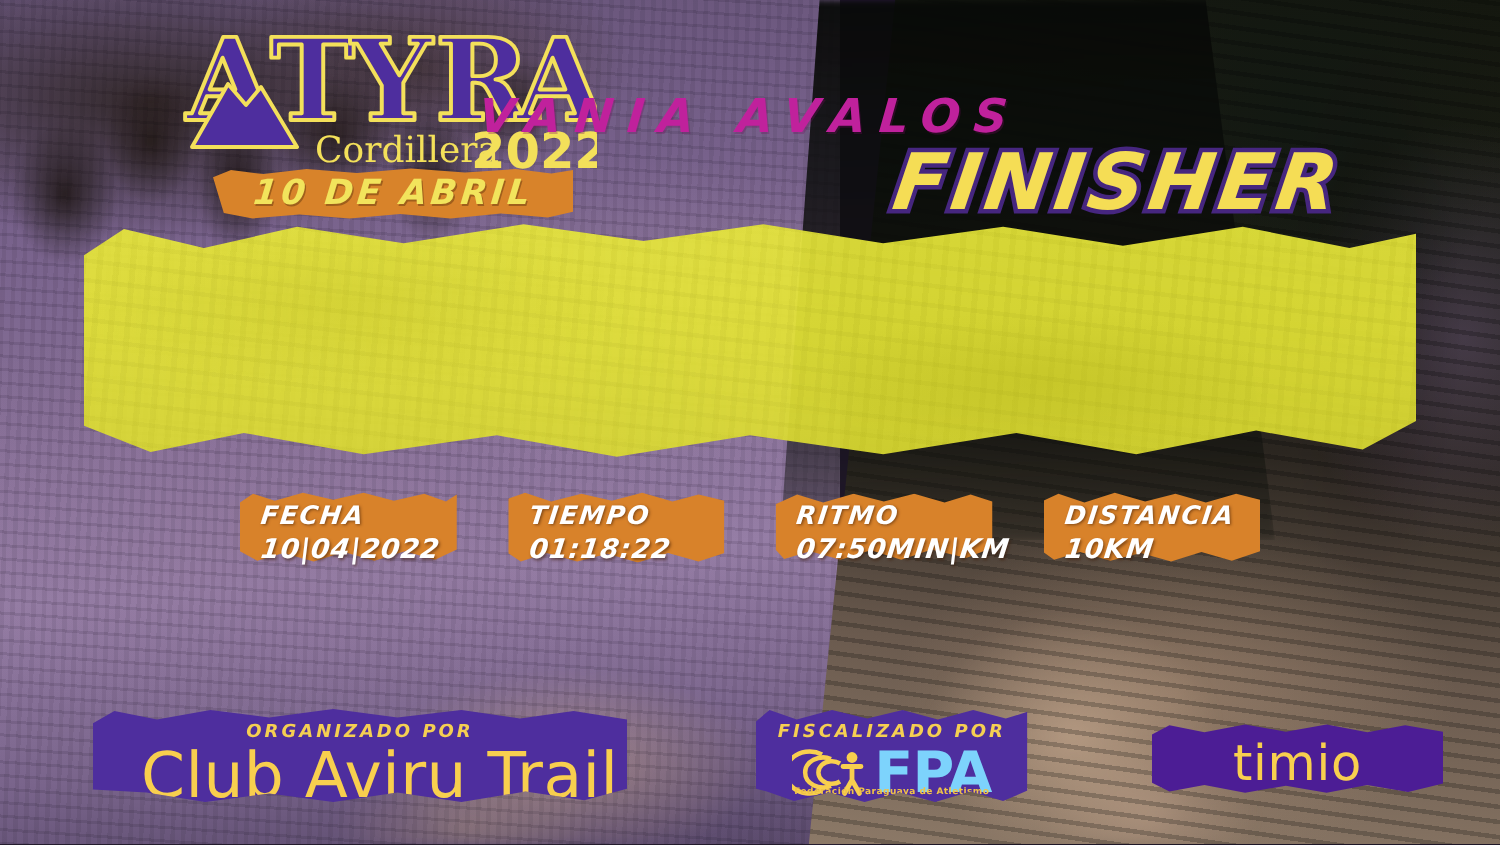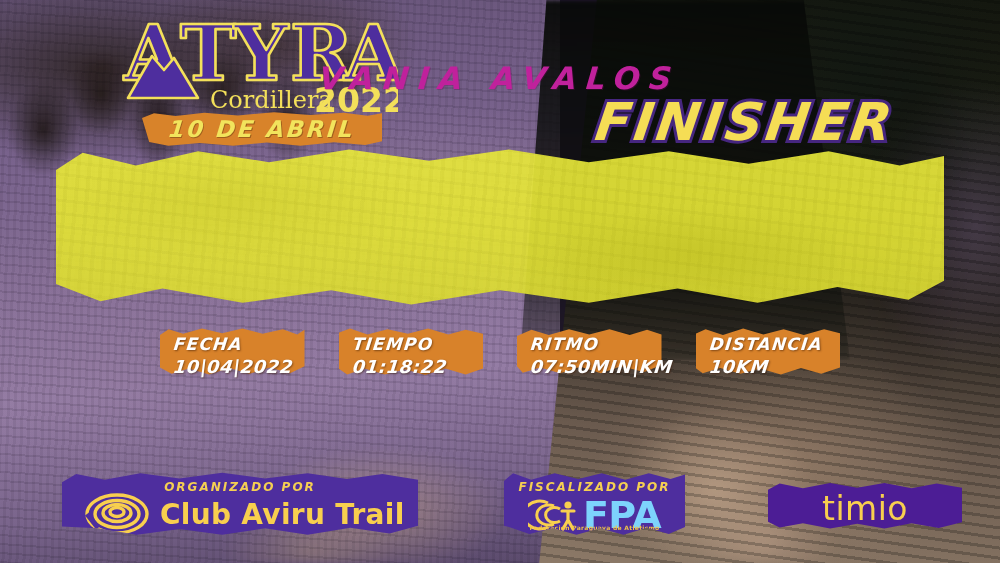--- a/index.html
+++ b/index.html
@@ -210,22 +210,22 @@
     font-size:12px; letter-spacing:2px;
     color:#f5cf52;
     white-space:nowrap;
   }
   .org-row {
     position:absolute; left:22px; top:20px; right:10px;
     display:flex; align-items:center; gap:10px;
   }
   .org-name {
     font-family:"DejaVu Sans", sans-serif;
-    font-weight:700;
-    font-size:28px; letter-spacing:.3px;
+    font-weight:400;
+    font-size:42px; letter-spacing:.3px;
     color:#f8cf4e;
     white-space:nowrap;
   }
   .fpa-row { position:absolute; left:0; right:0; top:24px; display:flex; align-items:center; justify-content:center; gap:3px; }
   .fpa-word {
     font-family:"DejaVu Sans", sans-serif; font-weight:700;
     font-size:38px; color:#7dd3fc; letter-spacing:-.5px; line-height:1;
   }
   .fpa-sub {
     position:absolute; left:0; right:0; top:52px; text-align:center;

